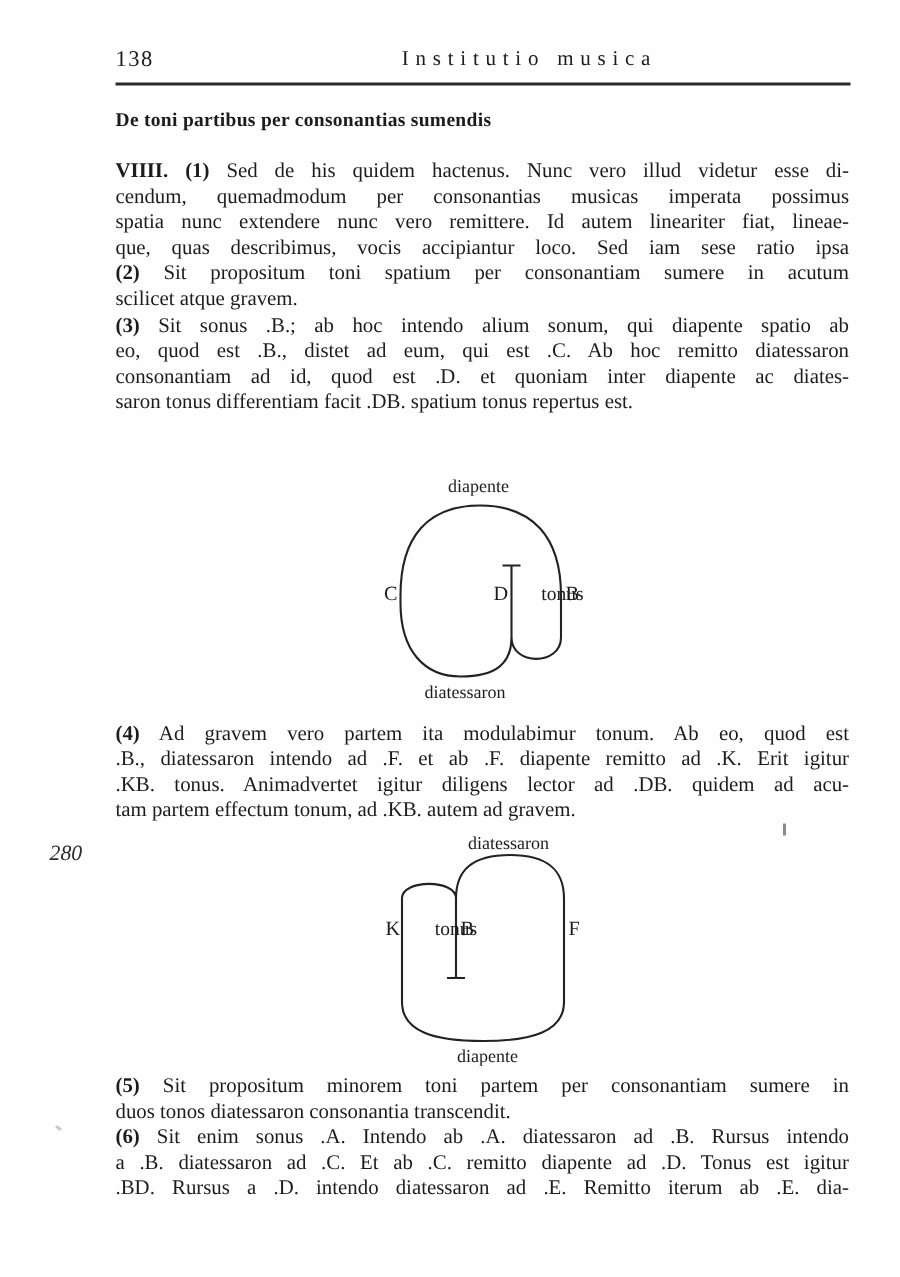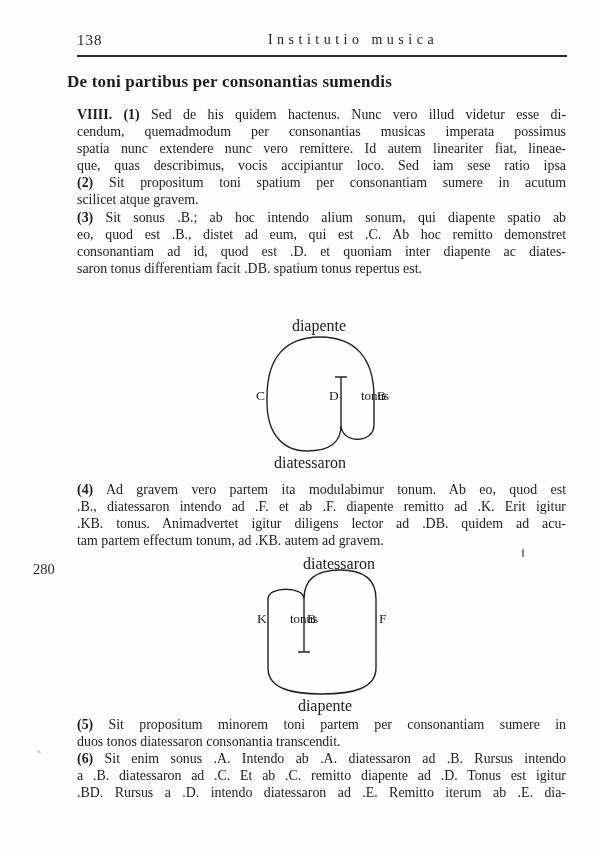--- a/index.html
+++ b/index.html
@@ -10,42 +10,42 @@
     color:#1c1c1c;
     position:relative;
     overflow:hidden;
   }
   .abs{position:absolute;}
   
   .page-num{left:77px;top:32px;font-size:15px;letter-spacing:1px;}
   .running-title{left:353px;top:32px;transform:translateX(-50%);font-size:14px;letter-spacing:4.5px;white-space:nowrap;}
   .header-rule{left:77px;top:55px;width:490px;height:2px;background:#2b2b2b;}
   
-  .section-heading{left:67px;top:72px;font-size:17px;font-weight:700;letter-spacing:.2px;white-space:nowrap;}
+  .section-heading{left:77px;top:72px;font-size:13px;font-weight:700;letter-spacing:.2px;white-space:nowrap;}
   
   .tblock{left:77px;width:489px;font-size:13.9px;line-height:17.1px;}
   .tblock .line{
     text-align:justify;
     text-align-last:justify;
     white-space:nowrap;
     height:17.1px;
   }
   .tblock .line.last{text-align-last:left;}
   .tblock b{font-weight:700;}
   #block-0{top:106px;}
   #block-1{top:481px;}
   #block-2{top:716px;}
   
-  .margin-num{left:33px;top:561px;font-size:14.5px;color:#2a2a2a;}
+  .margin-num{left:33px;top:561px;font-style:italic;font-size:14.5px;color:#2a2a2a;}
   
   .diagram{width:140px;height:160px;}
   #diagram-1{left:255px;top:318px;}
   #diagram-2{left:255px;top:556px;}
   .diagram svg{position:absolute;left:0;top:0;}
-  .dlabel{position:absolute;font-size:16px;white-space:nowrap;transform:translateX(-50%);}
+  .dlabel{position:absolute;font-size:12px;white-space:nowrap;transform:translateX(-50%);}
   .dletter{position:absolute;font-size:13.5px;white-space:nowrap;}
   .dinterval{position:absolute;font-size:13px;text-align:center;margin-left:17px;}
   #diagram-1 .top-label{left:64px;top:-1px;}
   #diagram-1 .bottom-label{left:55px;top:136px;}
   #diagram-1 .letter-left{left:1px;top:70px;}
   #diagram-1 .letter-mid{left:74px;top:70px;}
   #diagram-1 .interval{left:87px;top:70px;width:32px;}
   #diagram-1 .letter-right{left:122px;top:70px;}
   #diagram-2 .top-label{left:84px;top:-1px;}
   #diagram-2 .bottom-label{left:70px;top:141px;}
@@ -67,21 +67,21 @@
 <div class="abs section-heading">De toni partibus per consonantias sumendis</div>
 
 <div class="abs tblock" id="block-0">
     <div class="line"><b>VIIII. (1)</b> Sed de his quidem hactenus. Nunc vero illud videtur esse di-</div>
     <div class="line">cendum, quemadmodum per consonantias musicas imperata possimus</div>
     <div class="line">spatia nunc extendere nunc vero remittere. Id autem lineariter fiat, lineae-</div>
     <div class="line">que, quas describimus, vocis accipiantur loco. Sed iam sese ratio ipsa</div>
     <div class="line"><b>(2)</b> Sit propositum toni spatium per consonantiam sumere in acutum</div>
     <div class="line last">scilicet atque gravem.</div>
     <div class="line"><b>(3)</b> Sit sonus .B.; ab hoc intendo alium sonum, qui diapente spatio ab</div>
-    <div class="line">eo, quod est .B., distet ad eum, qui est .C. Ab hoc remitto demonstret</div>
+    <div class="line">eo, quod est .B., distet ad eum, qui est .C. Ab hoc remitto diatessaron</div>
     <div class="line">consonantiam ad id, quod est .D. et quoniam inter diapente ac diates-</div>
     <div class="line last">saron tonus differentiam facit .DB. spatium tonus repertus est.</div>
   </div>
 
 <div class="abs diagram" id="diagram-1">
   <svg width="140" height="160" viewBox="0 0 140 160">
     <path d="M86,107 C86,126 119,126 119,107 L119,79 C119,40 100,19 65,19 C30,19 12,40 12,79 L12,84 C12,116 28,133 52,133 C76,133 86,124 86,107 L86,59 M80,59 L92,59" fill="none" stroke="#222222" stroke-width="1.4"></path>
   </svg>
   <span class="dlabel top-label">diapente</span>
   <span class="dletter letter-left">C</span>

